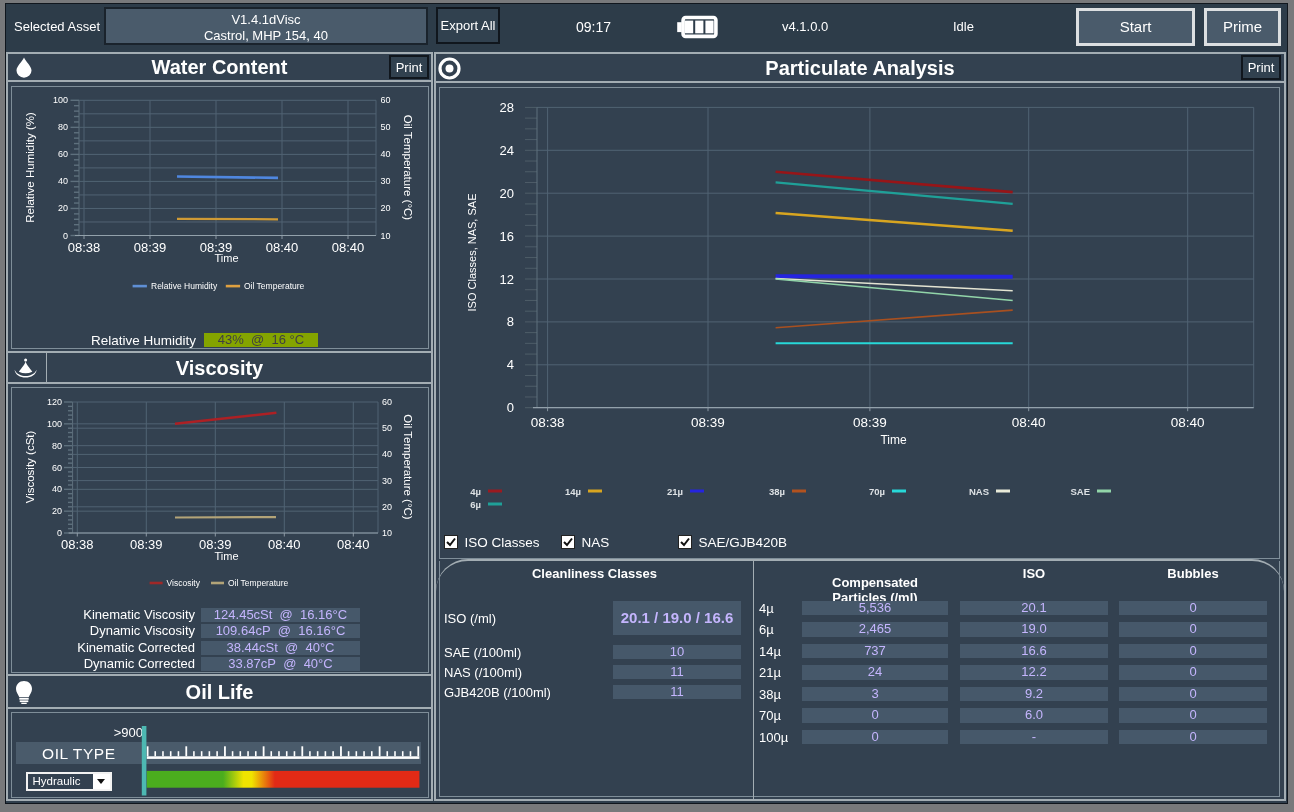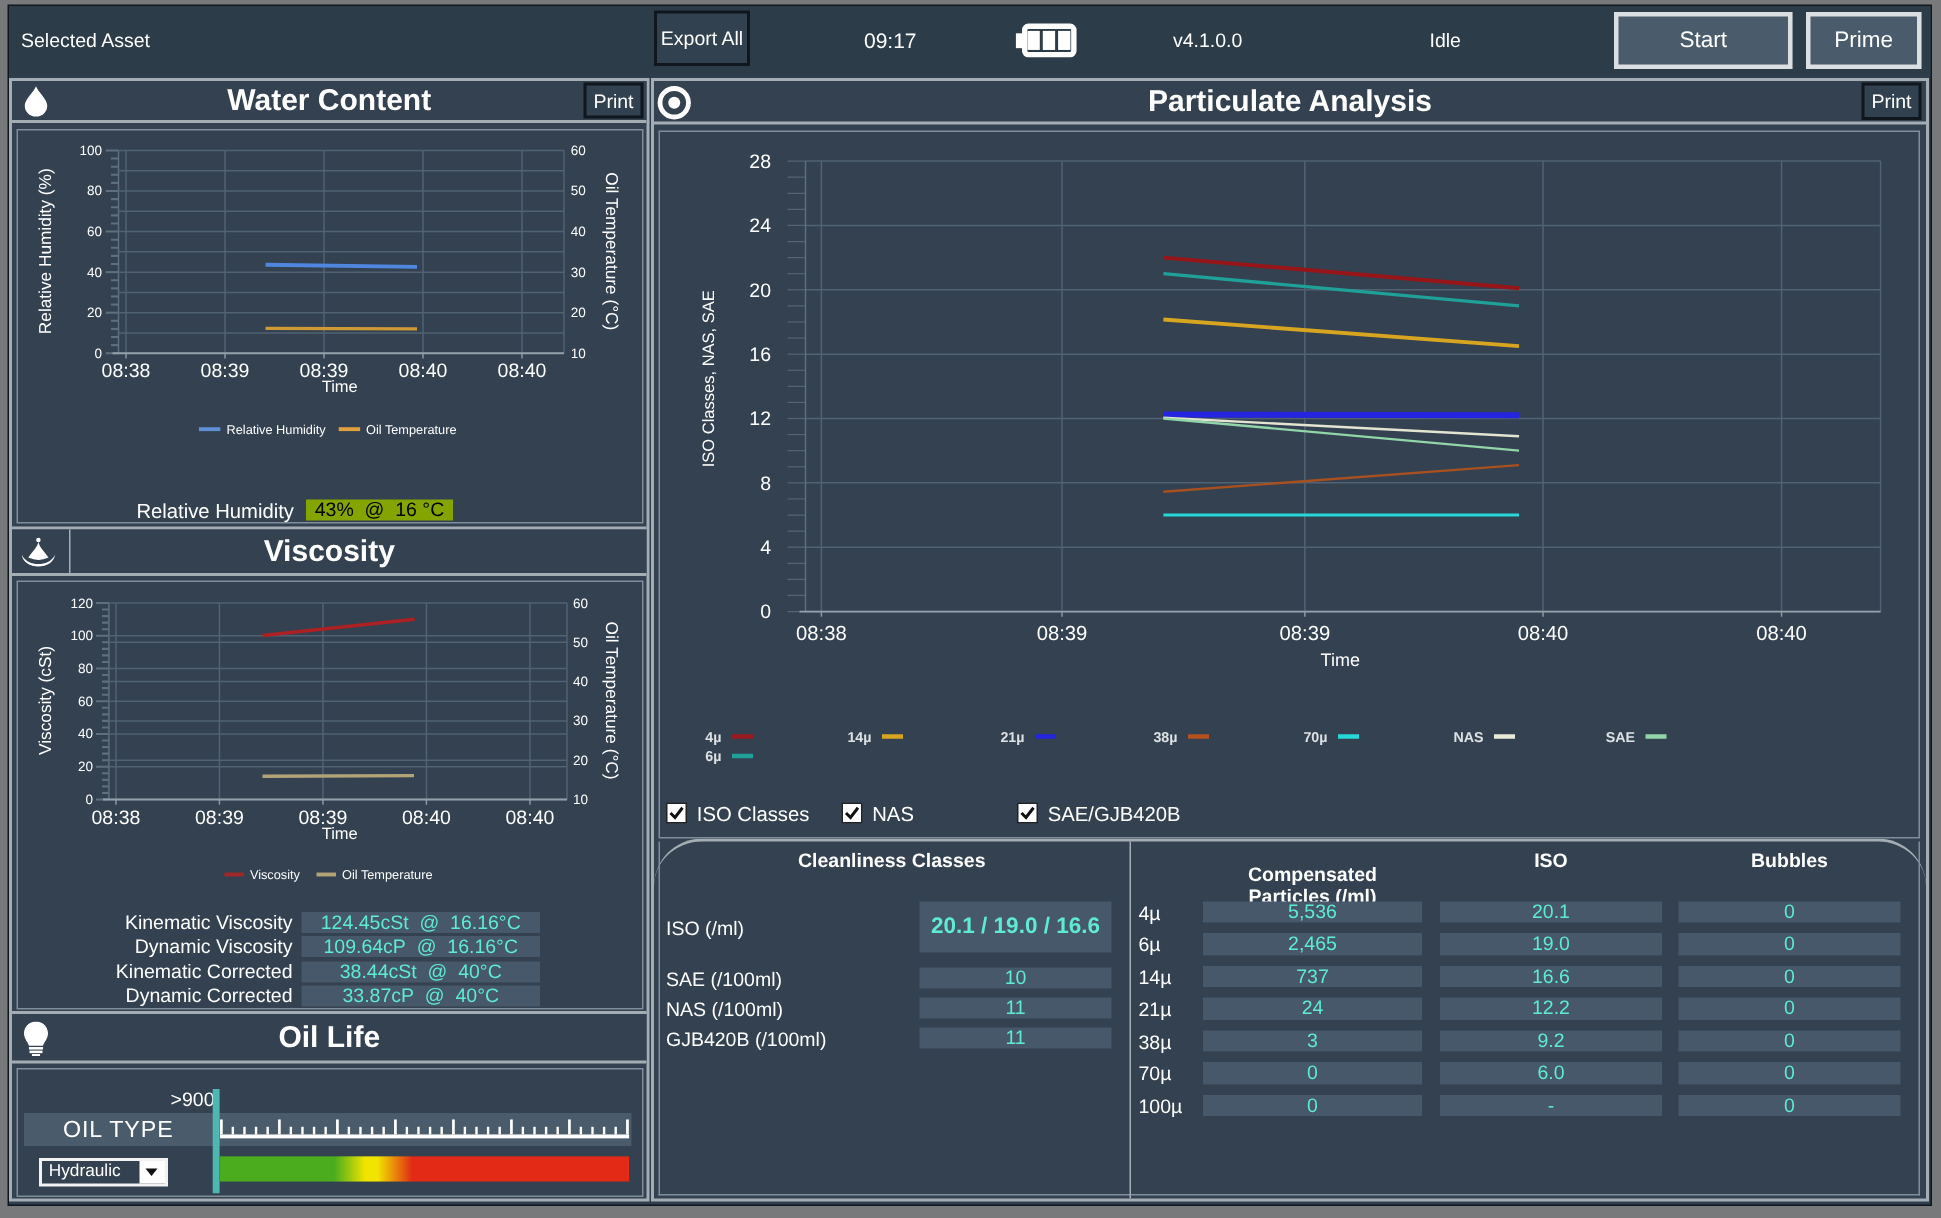--- a/index.html
+++ b/index.html
@@ -6,31 +6,32 @@
   html,body { width:1294px; height:812px; overflow:hidden; }
   body { background:#78797b; font-family:"Liberation Sans", sans-serif; color:#fff; position:relative; }
   .abs { position:absolute; }
   #shell { position:absolute; left:5px; top:3px; width:1283px; height:801px; background:#10161d; }
   #inner { position:absolute; left:1px; top:1px; width:1281px; height:799px; background:#2f3e4c; }
   .lightline { background:#a3adb3; }
   .hdr { background:#334150; }
   .title { font-weight:bold; font-size:20px; color:#fff; text-align:center; }
   .btn-dark { background:#31414f; border:2px solid #10161d; color:#fff; text-align:center; }
   .btn-slate { background:#4a5b6b; border:3px solid #dcdfe1; color:#fff; text-align:center; }
-  .valbox { background:#46586a; color:#5eead4; text-align:center; font-size:13px; }
+  .valbox { background:#46586a; color:#c4b5fd; text-align:center; font-size:13px; }
   .lbl13 { font-size:13px; color:#fff; }
 </style>
 </head>
 <body>
 <div id="shell">
     <div id="inner"></div>
   </div>
 
 <div class="abs" id="topbar" style="left:6px; top:4px; width:1281px; height:46px; background:#2d3c49;">
   <div class="abs lbl13" style="left:8px; top:15px;">Selected Asset</div>
+  <div class="abs" style="left:98px; top:3px; width:324px; height:38px; background:#4a5b6b; border:2px solid #1a232c; text-align:center; font-size:13px; line-height:15.5px; padding-top:3px;">V1.4.1dVisc<br>Castrol, MHP 154, 40</div>
   <div class="abs btn-dark" style="left:430px; top:3px; width:64px; height:37px; font-size:13px; line-height:33px;">Export All</div>
   <div class="abs" style="left:570px; top:15px; width:40px; font-size:14px;">09:17</div>
   <div class="abs" id="battery" style="left:671px; top:10px;">
     <svg width="44" height="26" viewBox="0 0 44 26">
       <rect x="0.2" y="8.2" width="4.6" height="9.9" fill="#fff"></rect>
       <rect x="6.1" y="3.5" width="32.8" height="18.9" rx="2.5" fill="none" stroke="#fff" stroke-width="3.6"></rect>
       <rect x="8" y="6.6" width="8.2" height="12.7" fill="#fff"></rect>
       <rect x="18.2" y="6.6" width="8.2" height="12.7" fill="#fff"></rect>
       <rect x="28.4" y="6.6" width="8.2" height="12.7" fill="#fff"></rect>
     </svg>
@@ -126,21 +127,21 @@
         <line x1="169" y1="92.5" x2="270" y2="93.9" stroke="#4f87e0" stroke-width="2.6"></line>
         <line x1="169" y1="134.9" x2="270" y2="135.3" stroke="#cf9a35" stroke-width="2.2"></line>
         <rect x="124.6" y="200.8" width="14.3" height="2.6" fill="#5f8fd5"></rect>
         <text x="143" y="205.3" font-size="8.5" fill="#fff">Relative Humidity</text>
         <rect x="217.8" y="200.8" width="14.3" height="2.6" fill="#dfa040"></rect>
         <text x="236" y="205.3" font-size="8.5" fill="#fff">Oil Temperature</text>
       </svg>
     </div>
   <div class="abs" style="left:0; top:276px; width:423px; height:20px;">
     <div class="abs" style="left:0; top:2.5px; width:188px; text-align:right; font-size:13.5px;">Relative Humidity</div>
-    <div class="abs" style="left:196px; top:2.5px; width:98px; height:14px; background:#84a400; color:#000000; font-size:13px; text-align:center; line-height:14px;">43%&nbsp; @&nbsp; 16 °C</div>
+    <div class="abs" style="left:196px; top:2.5px; width:114px; height:14px; background:#84a400; color:#404040; font-size:13px; text-align:center; line-height:14px;">43%&nbsp; @&nbsp; 16 °C</div>
   </div>
 
   <div class="abs lightline" style="left:0; top:297px; width:423px; height:2px;"></div>
   <div class="abs hdr" style="left:0; top:299px; width:423px; height:31px; border-bottom:2px solid #a3adb3;">
     <div class="abs lightline" style="left:38px; top:0; width:1px; height:31px;"></div>
     <svg class="abs" style="left:5.5px; top:5px;" width="23" height="21" viewBox="0 0 23 21">
       <circle cx="11.6" cy="2" r="1.5" fill="#fff"></circle>
       <path d="M11.6 3.2 C12.2 6.8 15.6 9.7 18.3 13.7 Q11.6 17 4.9 13.7 C7.6 9.7 11 6.8 11.6 3.2 Z" fill="#fff"></path>
       <path d="M0.6 11.8 C2.6 16.4 7.4 18 11.6 18 C15.8 18 20.6 16.4 22.6 11.8 C22.2 16.8 17 19.6 11.6 19.6 C6.2 19.6 1 16.8 0.6 11.8 Z" fill="#fff"></path>
     </svg>

